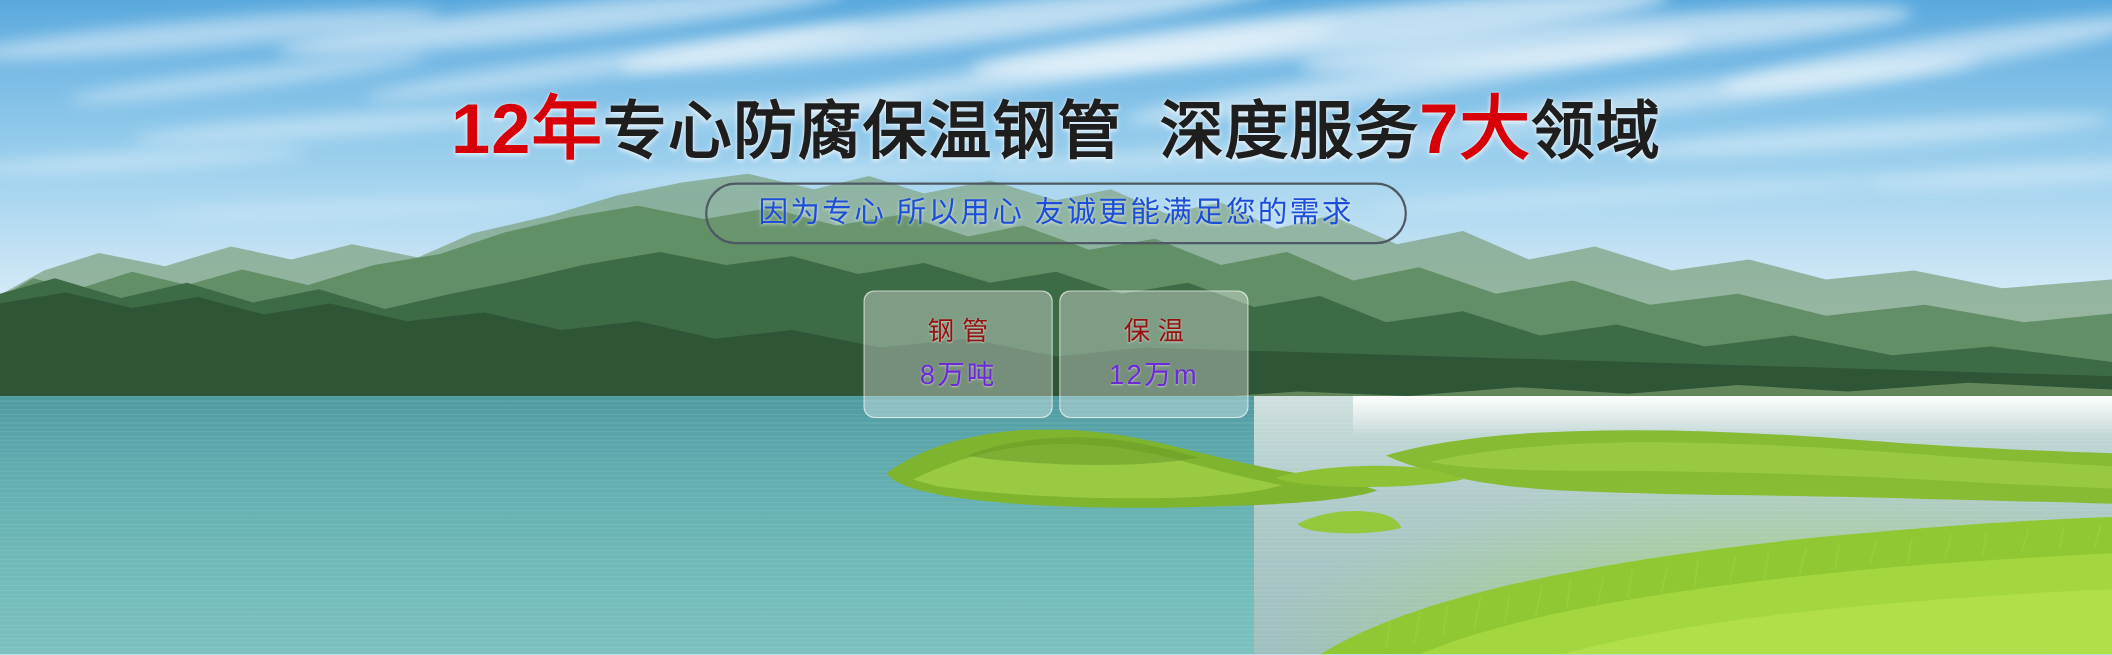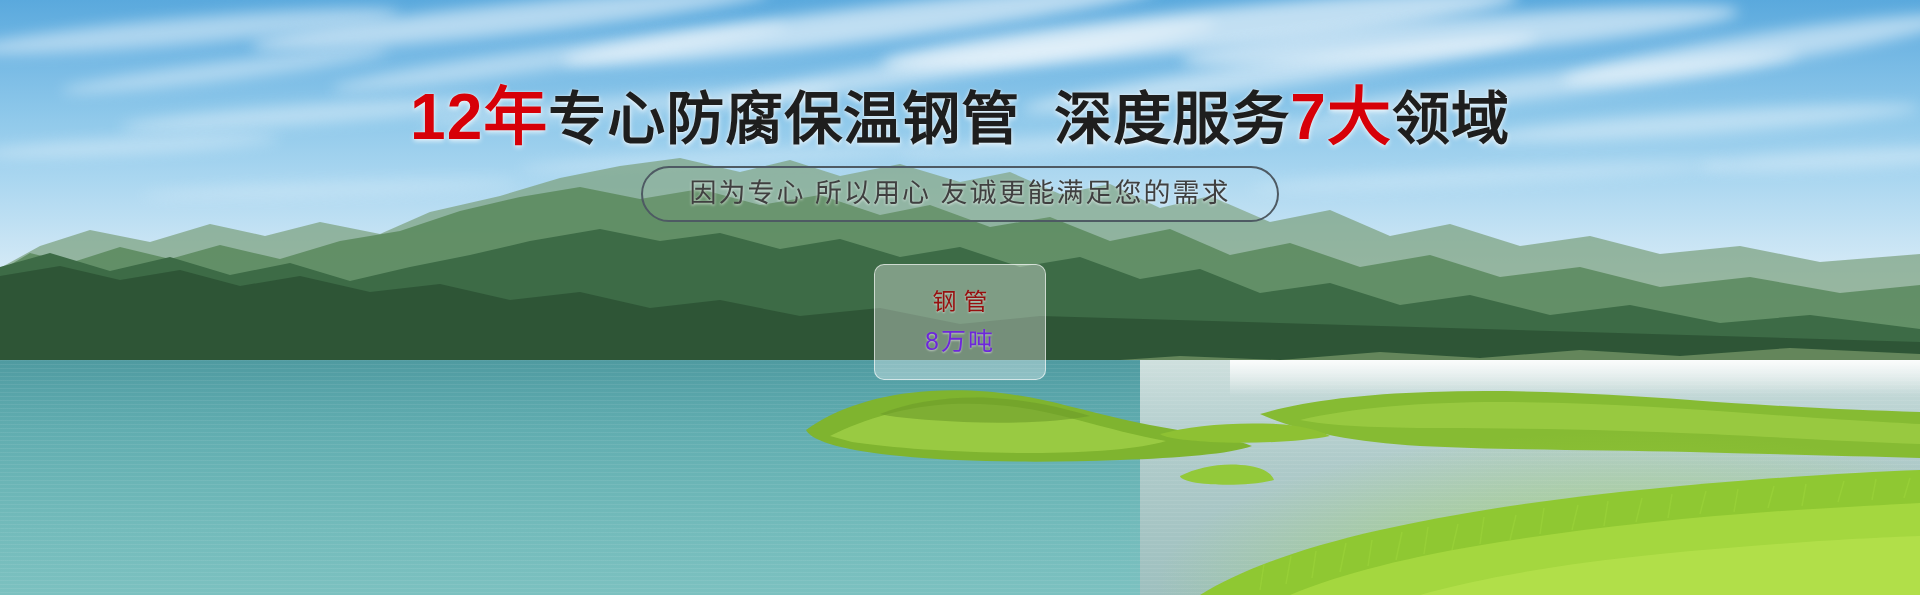--- a/index.html
+++ b/index.html
@@ -170,21 +170,21 @@
     text-align: center;
   }
   .subtitle {
     display: inline-block;
     padding: 9px 46px 11px;
     border: 2px solid #4e5a63;
     border-radius: 32px;
     font-size: 27px;
     line-height: 32px;
     letter-spacing: 2px;
-    color: #404040;
+    color: #1d4ed8;
     white-space: nowrap;
     background: rgba(255,255,255,.06);
     text-shadow: 0 1px 3px rgba(255,255,255,.7);
   }
 
   .cards {
     position: absolute;
     left: 0;
     top: 264px;
     width: 1920px;
@@ -372,16 +372,20 @@
     </div>
 
     <div class="cards">
 
       <div class="card">
         <div class="card-label">钢管</div>
         <div class="card-value"><span>8万吨</span></div>
       </div>
 
 
+      <div class="card">
+        <div class="card-label">保温</div>
+        <div class="card-value"><span>12万m</span></div>
+      </div>
 
     </div>
   </div>
 </div>
 
 </body></html>

